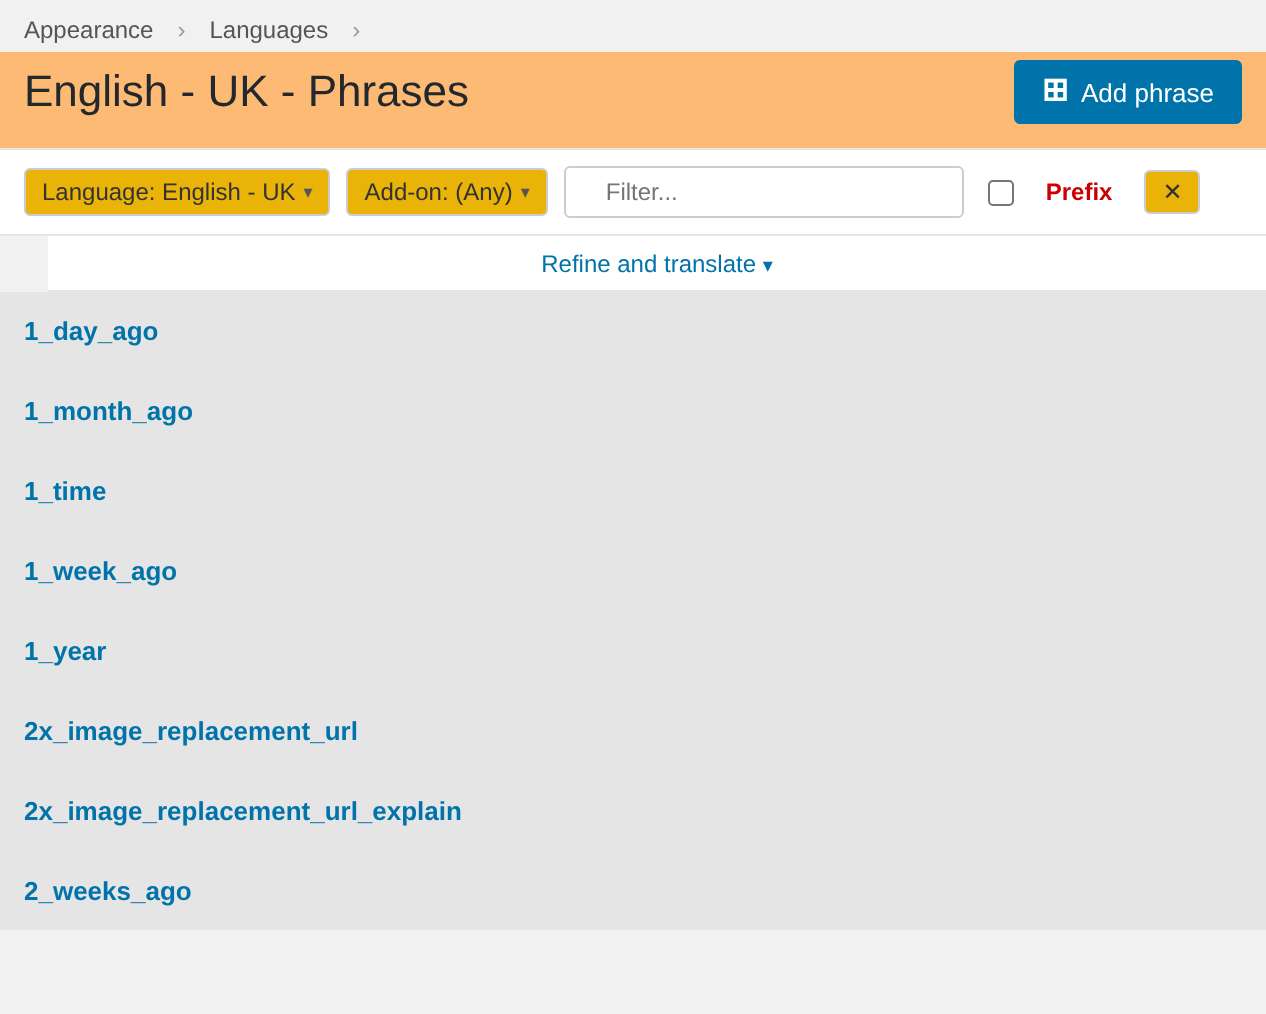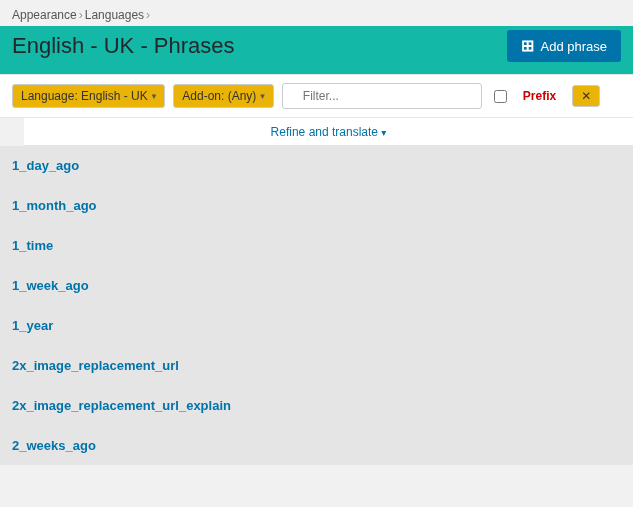--- a/index.html
+++ b/index.html
@@ -4,31 +4,31 @@
   <style>
     * { box-sizing: border-box; margin: 0; padding: 0; }
     body { font-family: Arial, sans-serif; font-size: 13px; background: #f1f1f1; color: #333; }
 
     .breadcrumb {
       font-size: 12px;
       color: #555;
       padding: 8px 12px 4px 12px;
       display: flex;
       align-items: center;
-      gap: 2px;
+      gap: 12px;
     }
     .breadcrumb a { color: #555; text-decoration: none; }
     .breadcrumb .sep { color: #999; }
 
     .page-header {
       display: flex;
       align-items: center;
       justify-content: space-between;
       padding: 4px 12px 12px 12px;
-      background: #14b8a6;
+      background: #fdba74;
     }
 
     .page-title {
       font-size: 22px;
       font-weight: 400;
       color: #23282d;
     }
 
     .add-phrase-btn {
       background: #0073aa;

